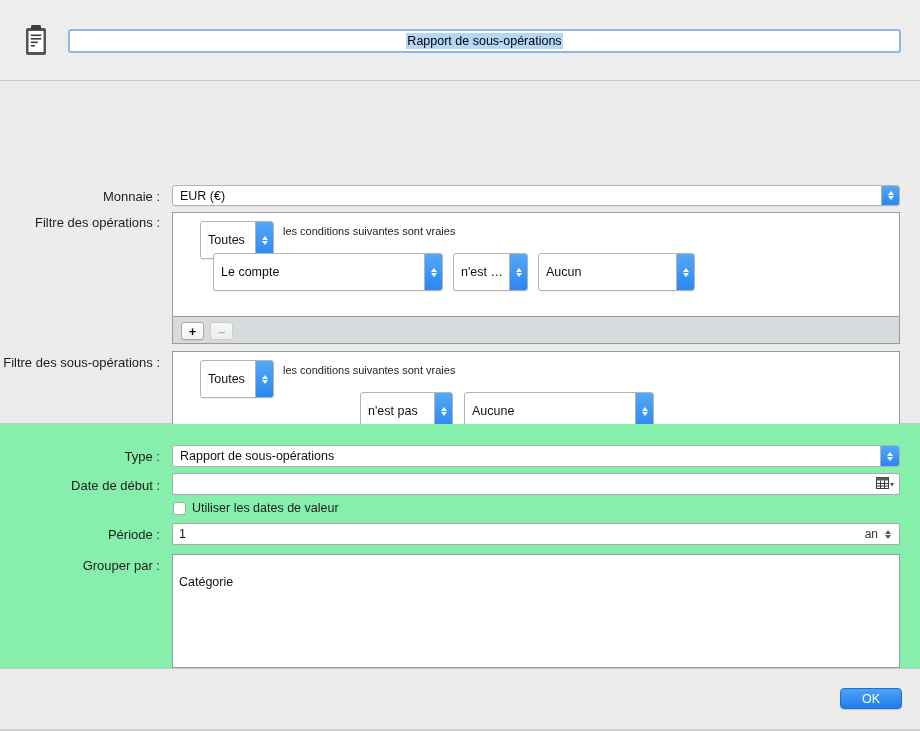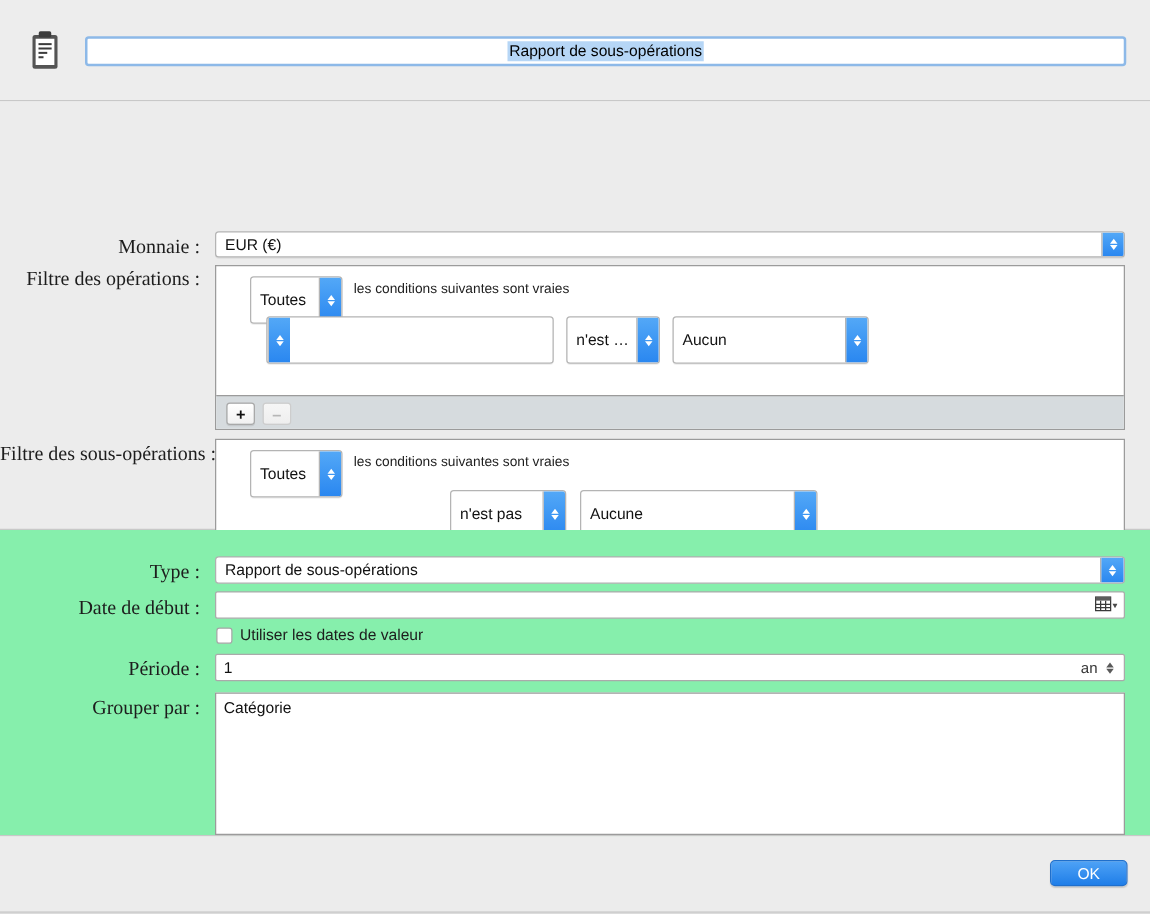--- a/index.html
+++ b/index.html
@@ -59,24 +59,23 @@
     left: 0; top: 81px;
     width: 920px; height: 343px;
     background: #ececec;
     border-bottom: 1px solid #c8c8c8;
     box-sizing: border-box;
   }
 
   .row-label {
     position: absolute;
     text-align: right;
-    font-size: 16px;
+    font-size: 13px;
     color: #1d1d1d;
     white-space: nowrap;
-    font-family: Liberation Serif, serif;
   }
 
   
   .popup {
     position: absolute;
     box-sizing: border-box;
     height: 38px;
     background: #ffffff;
     border: 1px solid #b4b4b4;
     border-radius: 3px;
@@ -239,21 +238,21 @@
   .cal-icon { display: block; }
 
   .listbox {
     position: absolute;
     box-sizing: border-box;
     background: #ffffff;
     border: 1px solid #9b9b9b;
     overflow: hidden;
   }
   .listbox .li {
-    padding: 4px 0 0 6px;
+    padding: 20px 0 0 6px;
     font-size: 12.5px;
     color: #111;
     white-space: nowrap;
   }
 
   
   .popup-lg {
     position: absolute;
     box-sizing: border-box;
     height: 22px;
@@ -353,20 +352,21 @@
     <div class="popup" style="left:27px; top:8px; width:74px;">
       <span class="pv">Toutes</span>
       <span class="stepper">
           <i class="chv up"></i>
           <i class="chv dn"></i>
         </span>
     </div>
     <div class="cond-text" style="left:110px; top:12px;">les conditions suivantes sont vraies</div>
 
     <div class="popup" style="left:40px; top:40px; width:230px;">
+      <span class="pv">Le compte</span>
       <span class="stepper">
           <i class="chv up"></i>
           <i class="chv dn"></i>
         </span>
     </div>
     <div class="popup" style="left:280px; top:40px; width:75px;">
       <span class="pv">n'est pas</span>
       <span class="stepper">
           <i class="chv up"></i>
           <i class="chv dn"></i>

